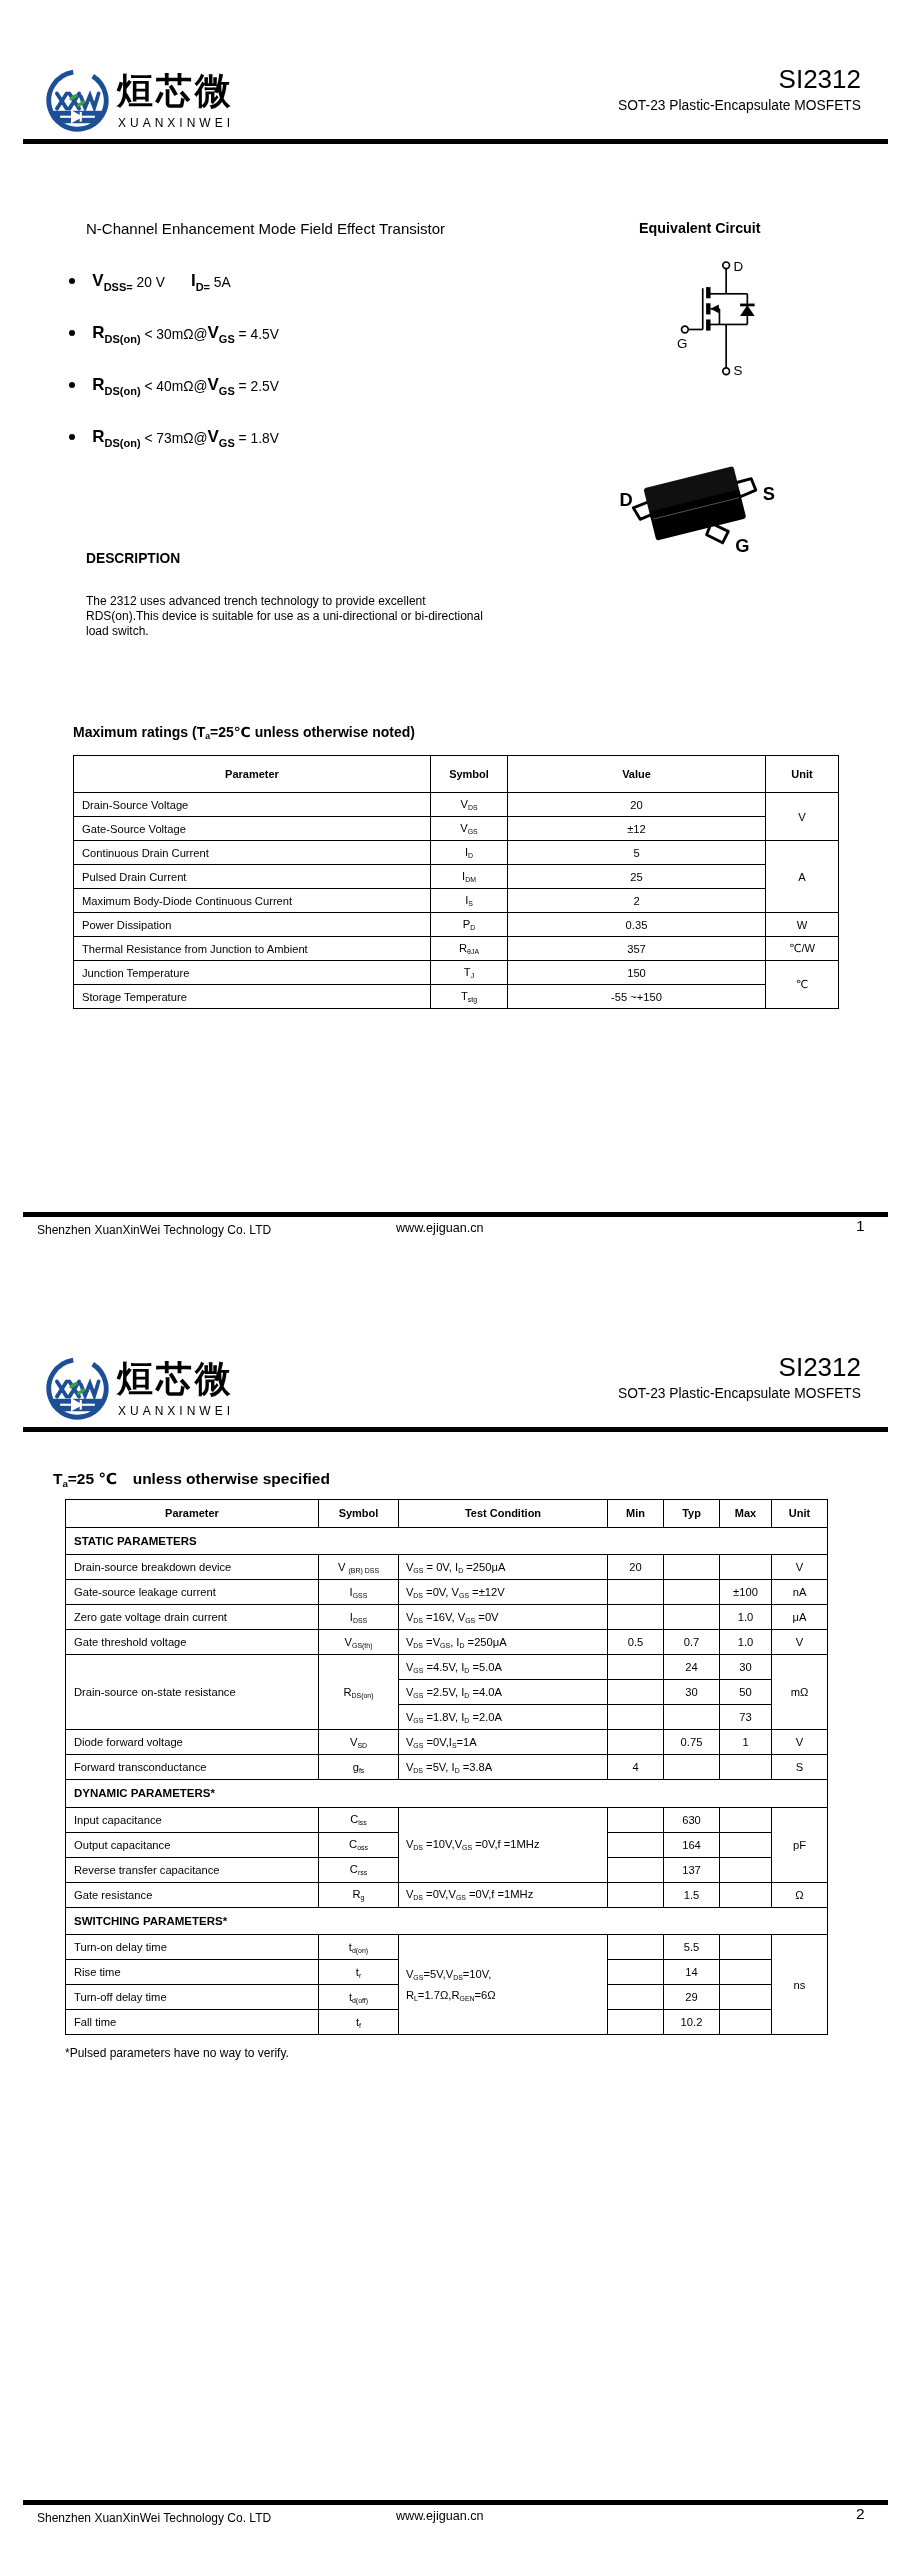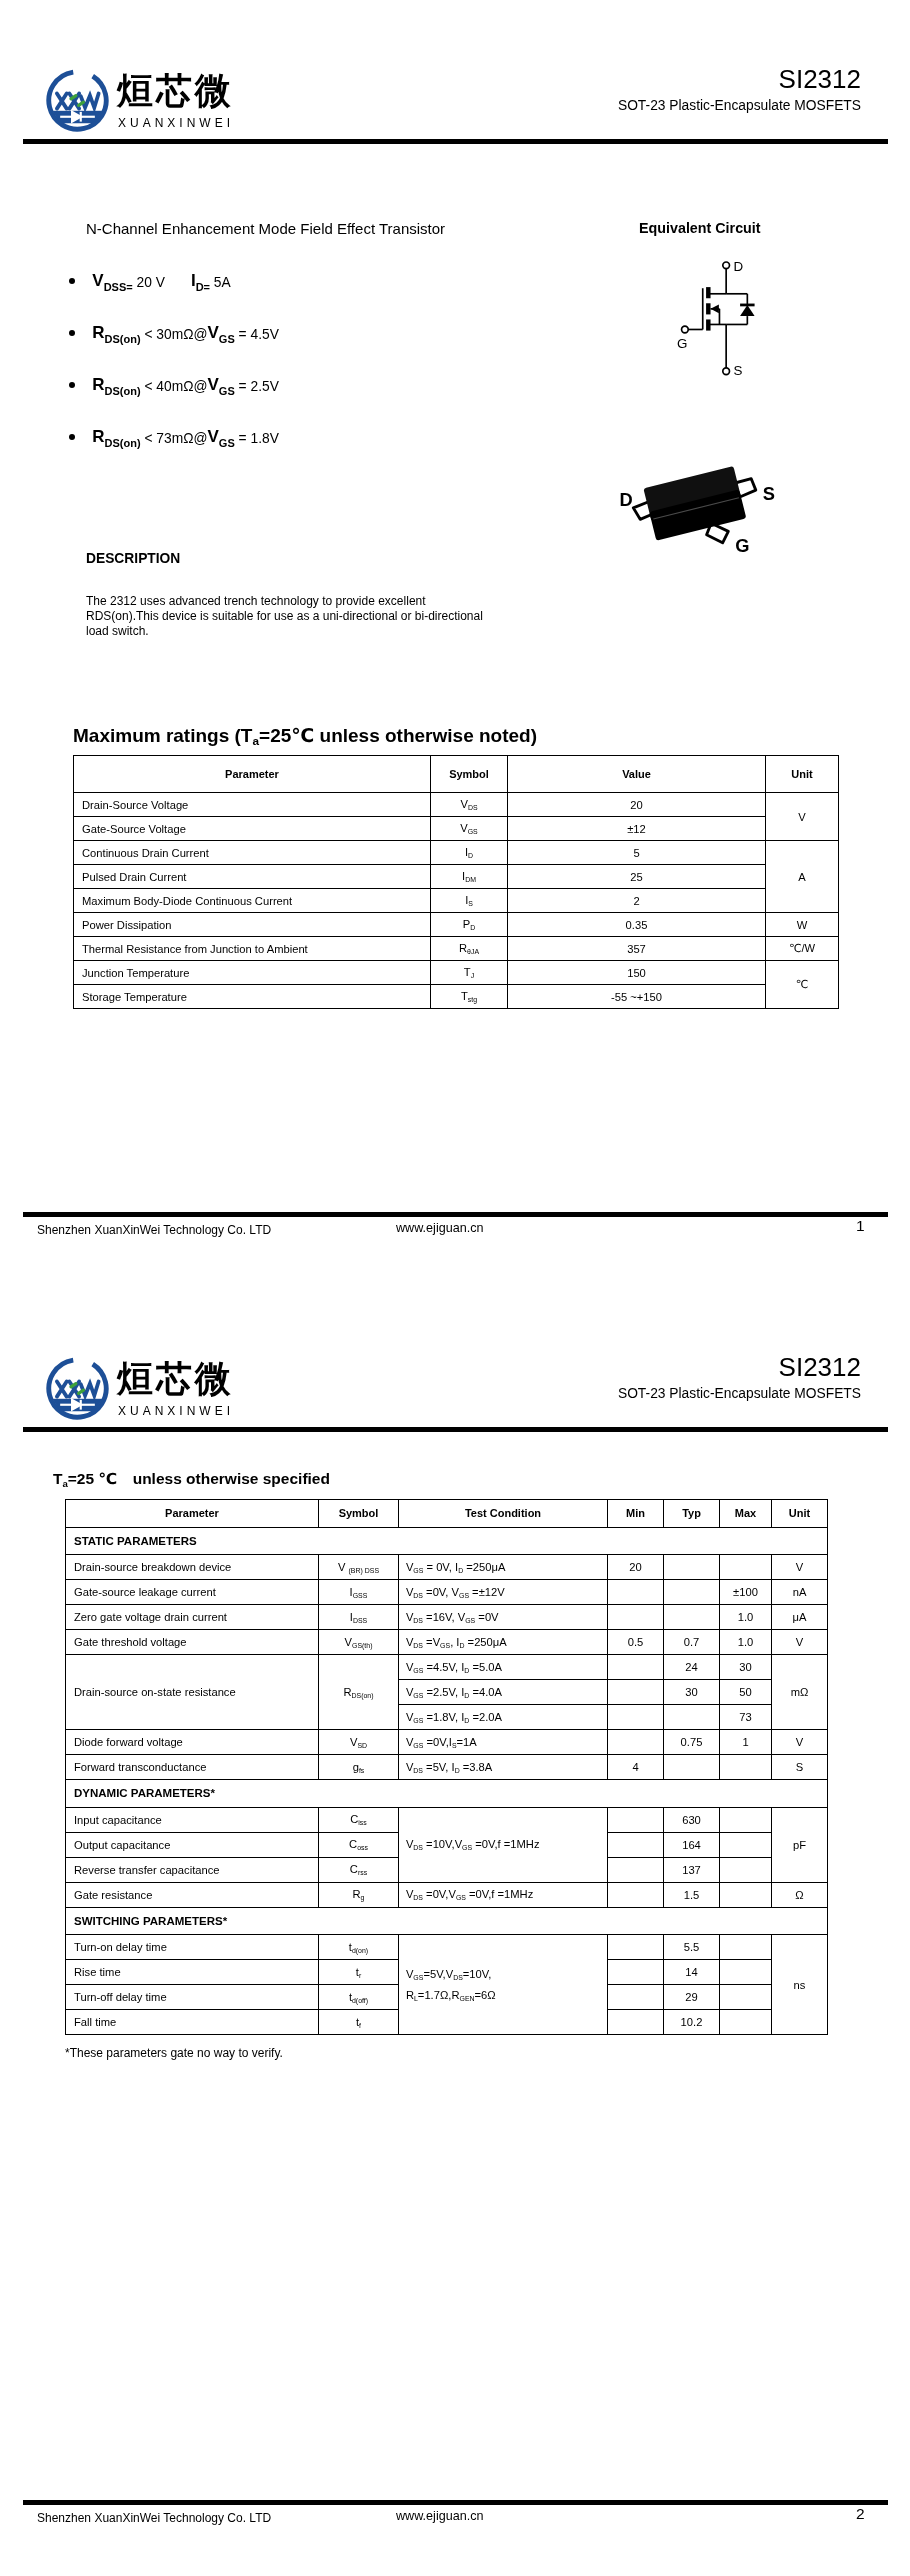--- a/index.html
+++ b/index.html
@@ -30,21 +30,21 @@
   .features li{display:flex;align-items:flex-start;margin-bottom:29px;}
   .bullet{width:6.3px;height:6.3px;border-radius:50%;background:#000;margin:7.5px 17px 0 0;flex:0 0 auto;}
   .f-bm{font-weight:bold;font-size:17px;line-height:22px;}
   .f-bs{font-weight:bold;font-size:11px;position:relative;top:4.6px;line-height:22px;}
   .f-r{font-size:13.8px;line-height:22px;position:relative;top:1.1px;}
   .f-gap{display:inline-block;width:26px;}
   .circuit-svg{position:absolute;left:653px;top:257px;width:124px;height:126px;}
   .package-svg{position:absolute;left:615px;top:442px;width:166px;height:126px;}
   .desc-heading{position:absolute;left:86px;top:551px;font-size:13.8px;font-weight:bold;}
   .desc-text{position:absolute;left:86px;top:594px;font-size:12px;line-height:15px;width:551px;}
-  .ratings-heading{position:absolute;left:73px;top:724px;font-size:19px;font-weight:bold;}
+  .ratings-heading{position:absolute;left:73px;top:724px;font-size:14px;font-weight:bold;}
   .ratings-heading .sb,.cond-heading .sb{font-weight:bold;}
 
   
   table{border-collapse:collapse;table-layout:fixed;}
   #t1{position:absolute;left:73px;top:755px;width:764px;border:1.7px solid #000;}
   #t2{position:absolute;left:65px;top:211px;width:763px;border:1.7px solid #000;}
   #t1 th,#t1 td,#t2 th,#t2 td{border:1.1px solid #000;overflow:hidden;}
   #t1 thead tr{height:37px;} #t1 tbody tr{height:24px;}
   #t2 thead tr{height:27.5px;} #t2 tbody tr{height:25px;} #t2 tbody tr.secrow{height:27.5px;}
   th{font-size:11px;font-weight:bold;text-align:center;}
@@ -489,21 +489,21 @@
           <tr>
             <td class="pcell">Fall time</td>
             <td>t<span class="sb">f</span></td>
             <td></td>
             <td>10.2</td>
             <td></td>
           </tr>
         </tbody>
     </table>
 
-    <div class="footnote">*These parameters gate no way to verify.</div>
+    <div class="footnote">*Pulsed parameters have no way to verify.</div>
 
     <div class="ftr-rule"></div>
     <div class="ftr-company">Shenzhen XuanXinWei Technology Co. LTD</div>
     <div class="ftr-site">www.ejiguan.cn</div>
     <div class="ftr-page">2</div>
   </section>
 </div>
 
 
 </body></html>

